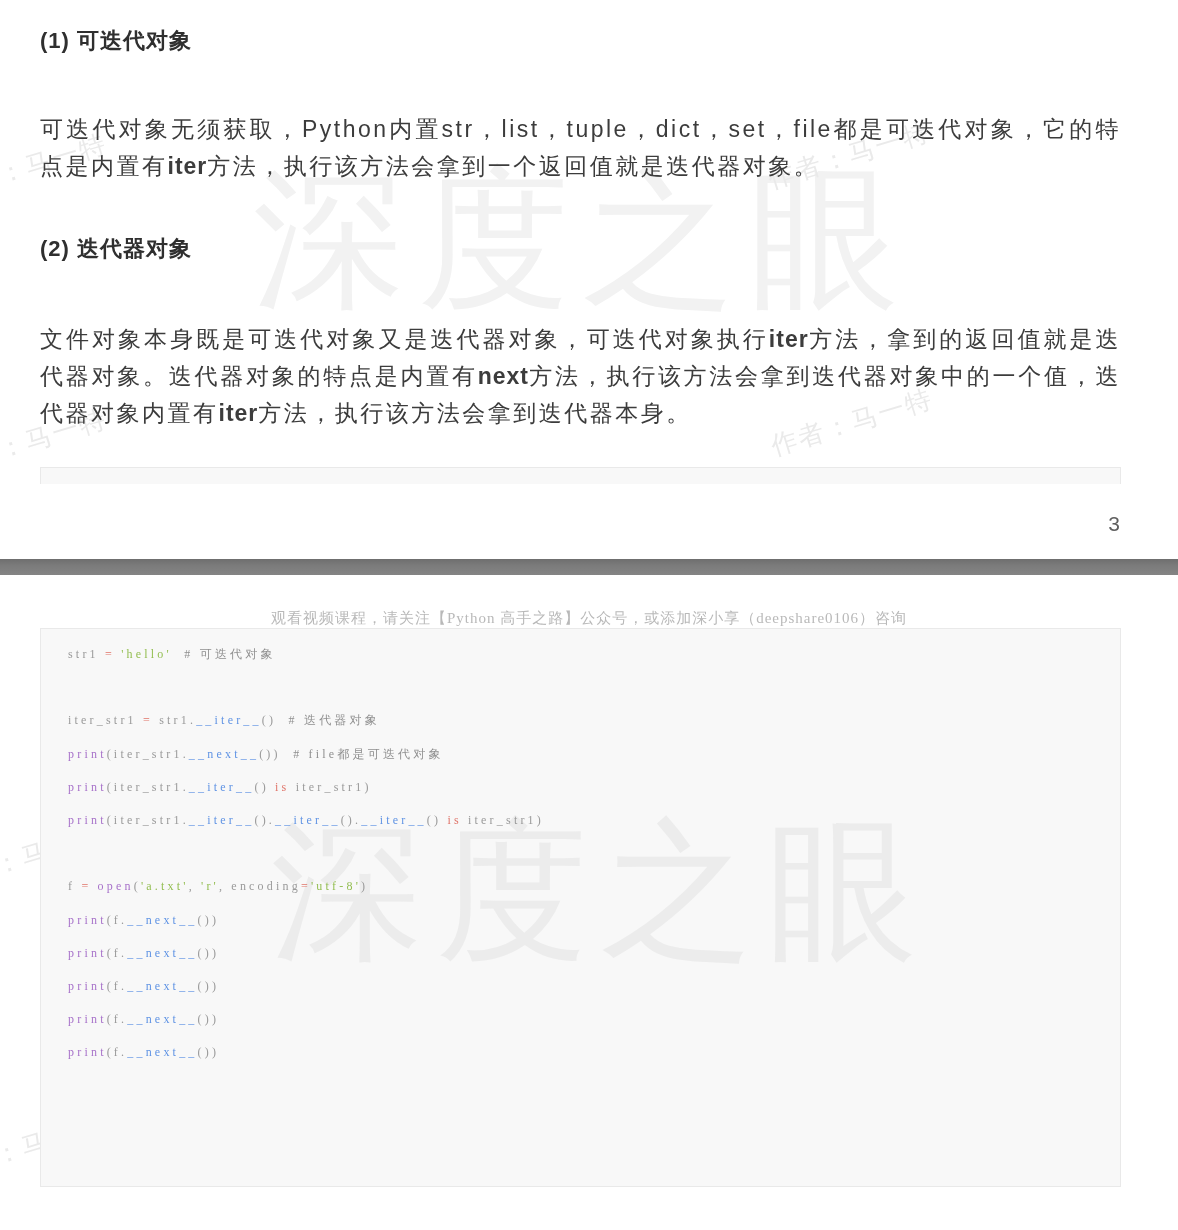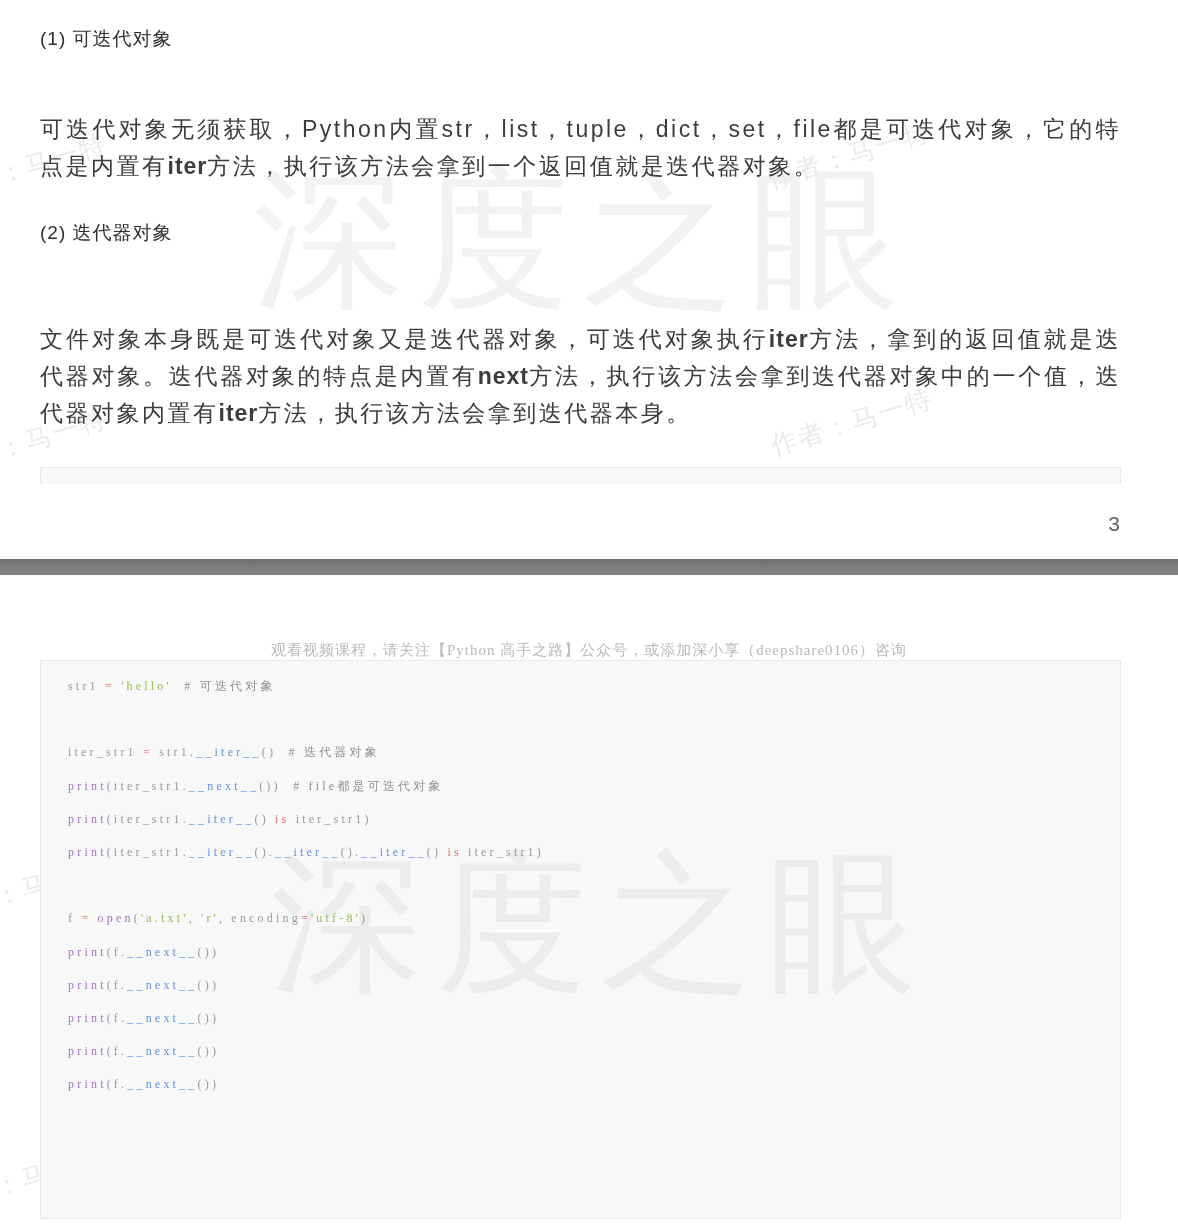--- a/index.html
+++ b/index.html
@@ -4,30 +4,30 @@
 <style>
   * { margin:0; padding:0; box-sizing:border-box; }
   html,body { background:#ffffff; }
   .root {
     position:relative; width:1178px; height:1230px;
     background:#fff; overflow:hidden;
     font-family:"Liberation Sans", sans-serif;
   }
   .page { position:absolute; left:0; width:1178px; }
   .page1 { top:0; height:559px; }
-  .page2 { top:580px; height:527px; }
+  .page2 { top:548px; height:527px; }
 
   
   .heading {
     position:absolute; left:40px;
-    font-size:19px; font-weight:400; color:var(--heading,#2f2f2f);
+    font-size:22px; font-weight:700; color:var(--heading,#2f2f2f);
     letter-spacing:1px;
   }
   .h1 { top:26px; }
-  .h2 { top:220px; }
+  .h2 { top:234px; }
   .body-text {
     position:absolute; left:40px; width:1081px;
     font-size:23px; color:var(--body,#3c3c3c);
     line-height:37px; letter-spacing:2.5px;
     text-align:justify;
   }
   .p1 { top:111px; }
   .p2 { top:321px; }
   .body-text b { font-weight:700; letter-spacing:1px; }
 

